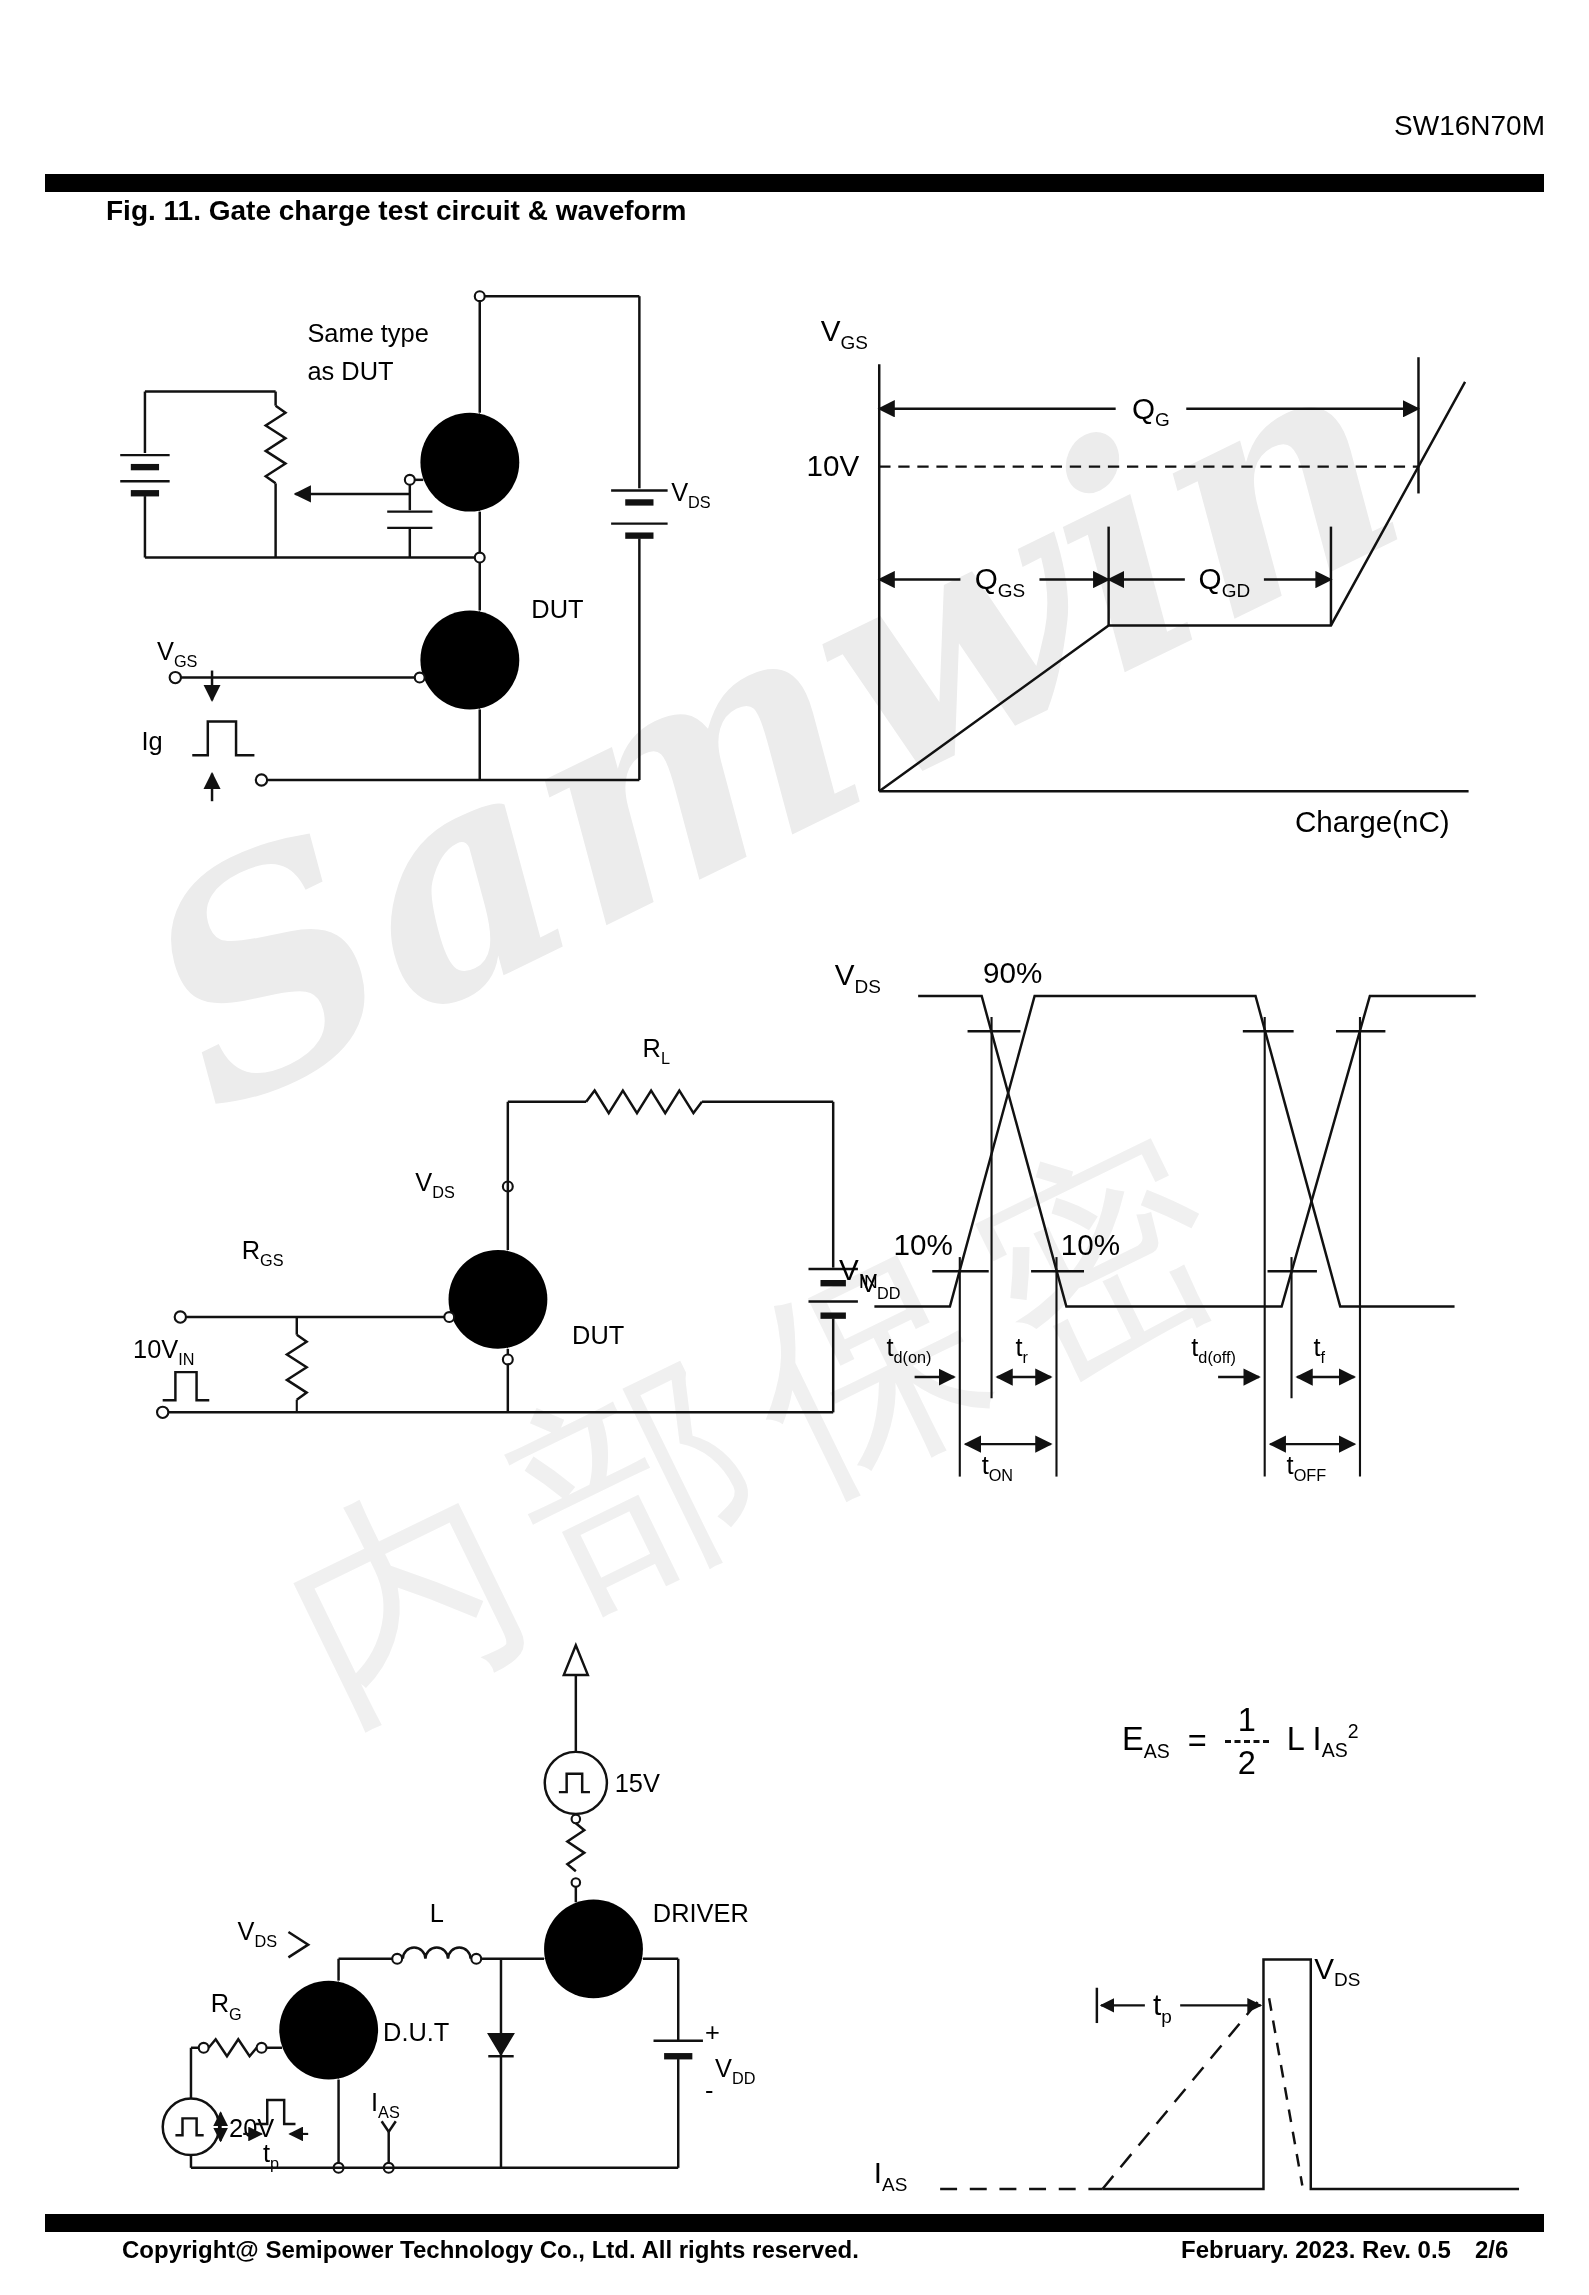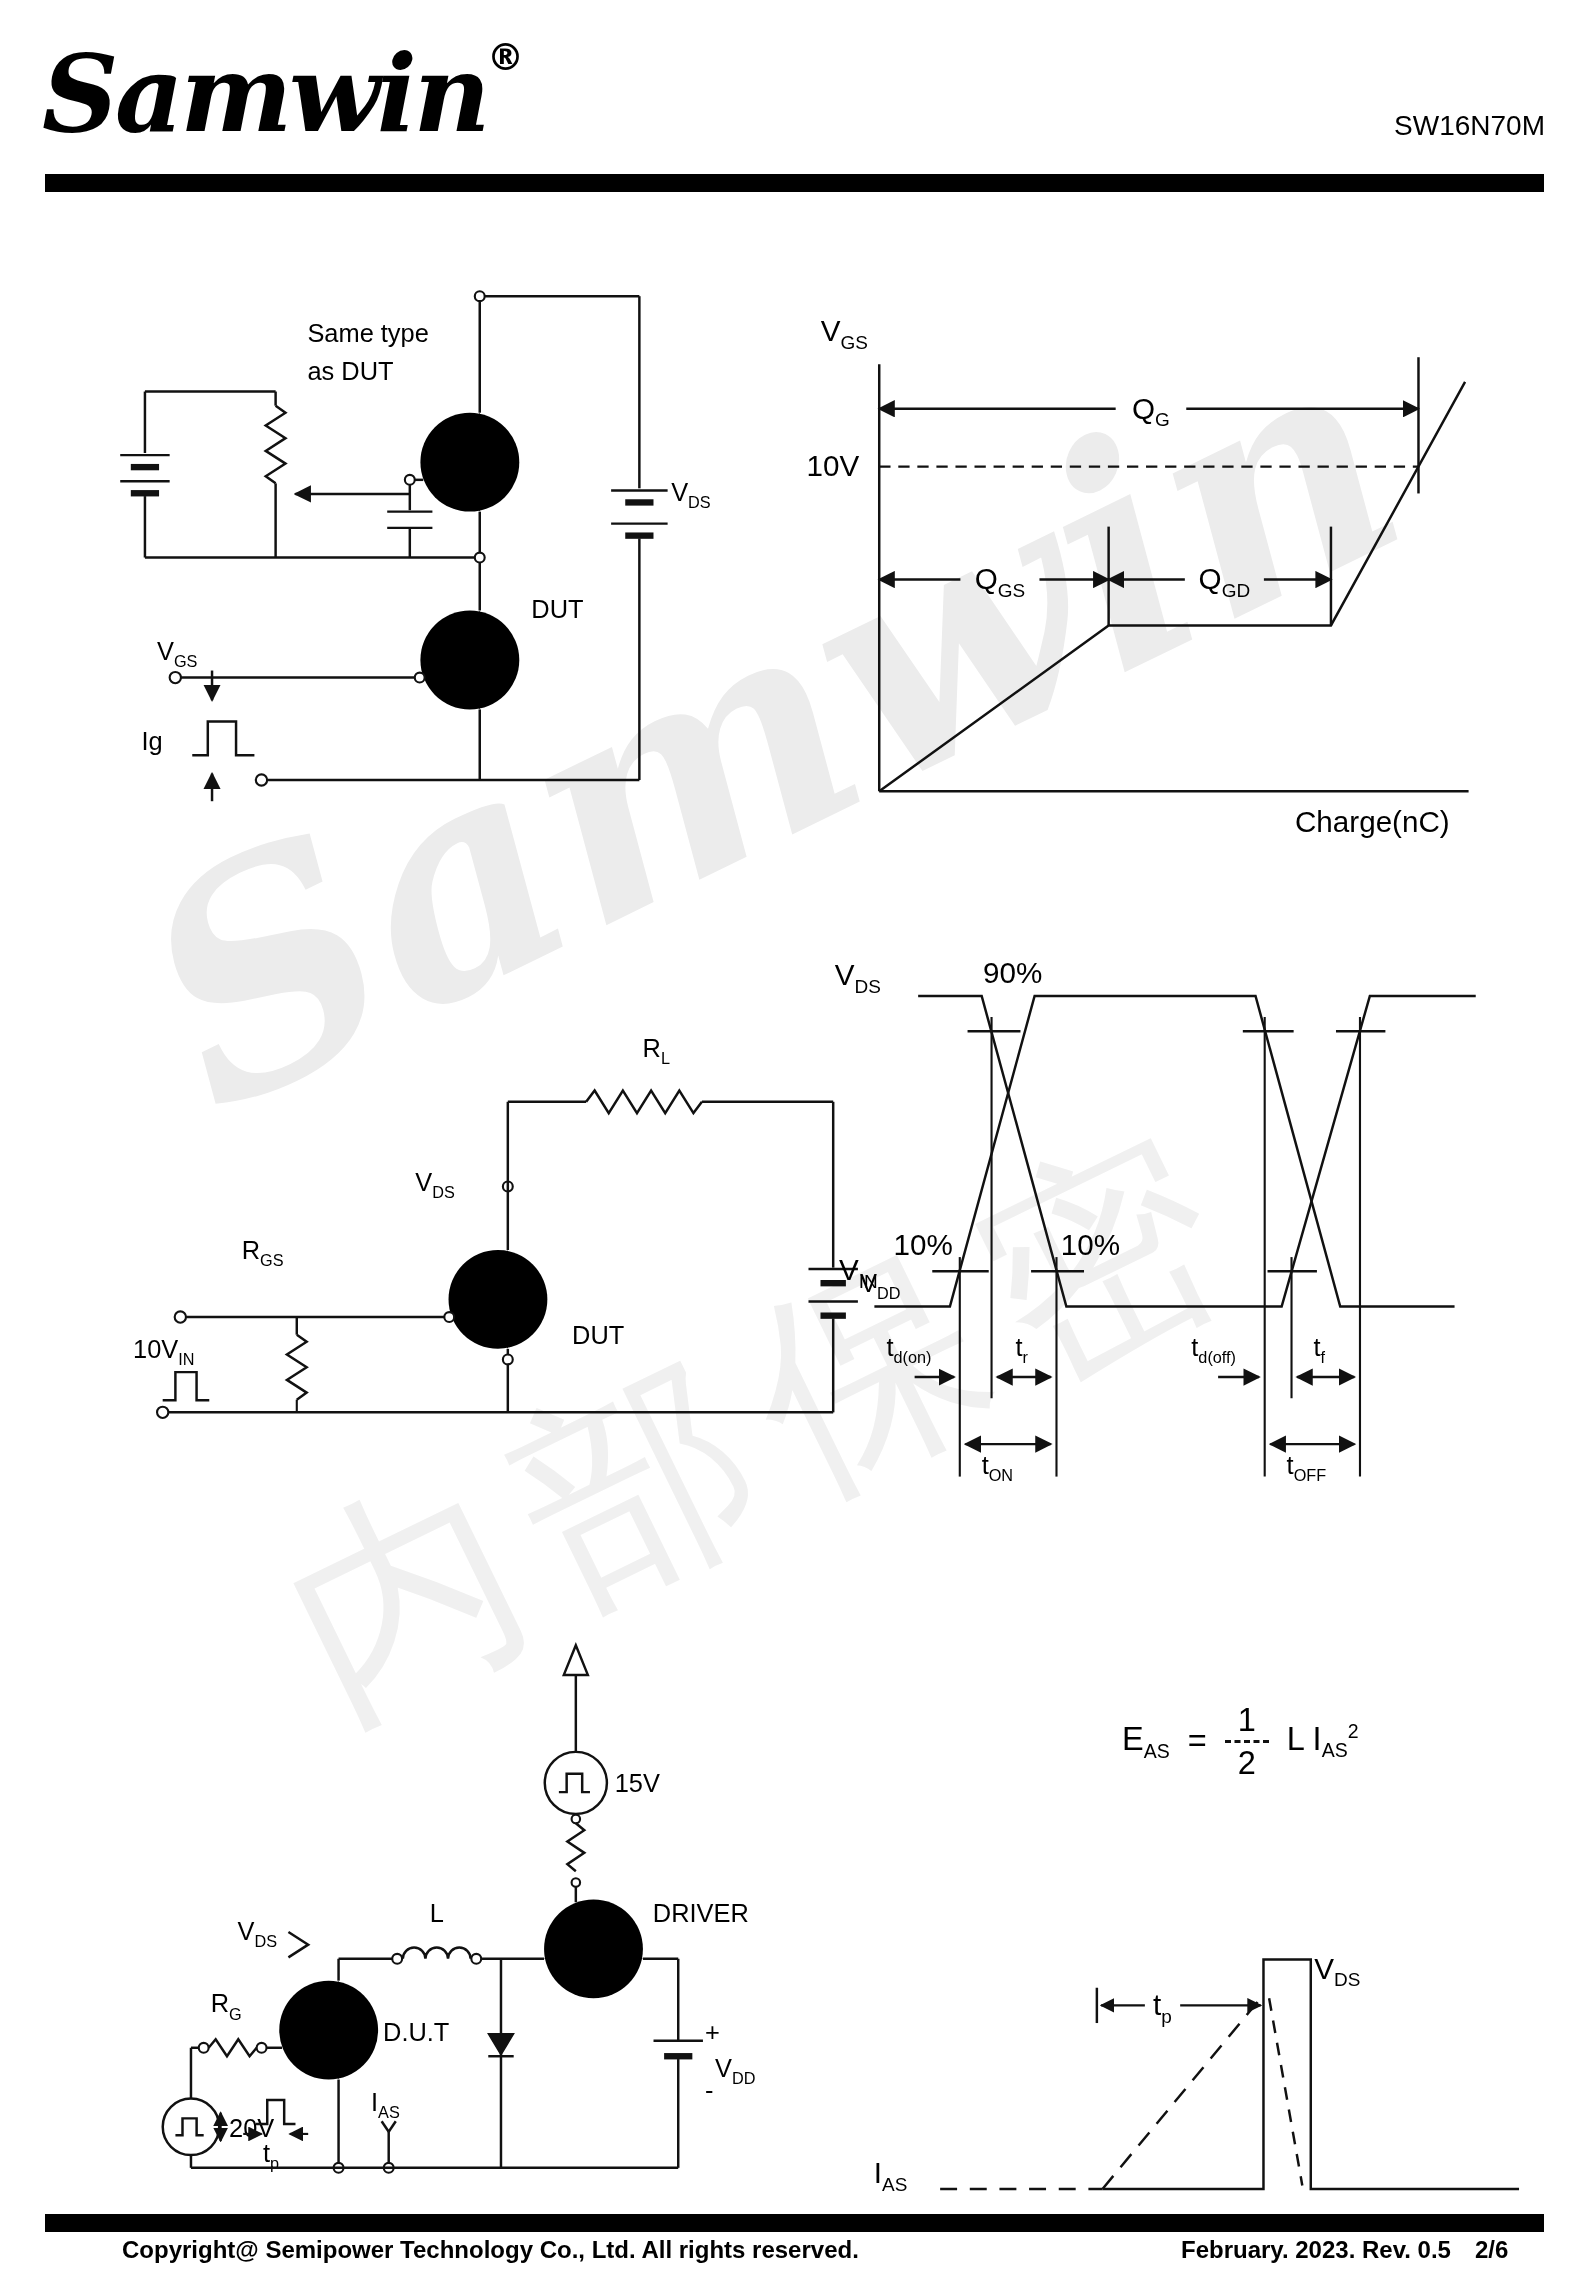--- a/index.html
+++ b/index.html
@@ -75,26 +75,24 @@
         <line x1="30" y1="-13" x2="50" y2="-13"></line>
         <polygon points="30,9 50,9 40,-13"></polygon>
         <polyline points="40,9 40,24 14,24"></polyline>
       </g>
     </defs>
   </svg>
 
   <div class="wm wm-brand">Samwin</div>
   <div class="wm wm-cn">内部保密</div>
 
-  <div class="hdr-brand">
-    <span class="brand">Samwin</span><span class="reg">®</span>
-  </div>
   <div class="hdr-part">SW16N70M</div>
   <div class="bar" id="hbar"></div>
 
+  <div class="fig-title" id="t11">Fig. 11. Gate charge test circuit &amp; waveform</div>
 
   <svg class="ckt" style="left:113px;top:275px" width="636" height="558" viewBox="0 0 900 790">
     <text x="275" y="95">Same type</text>
     <text x="275" y="148">as DUT</text>
 
     <use href="#nmos" transform="translate(505,265)"></use>
     <use href="#nmos" transform="translate(505,545)"></use>
 
     <line x1="519" y1="195" x2="519" y2="30"></line>
     <circle class="node" cx="519" cy="30" r="7"></circle>

